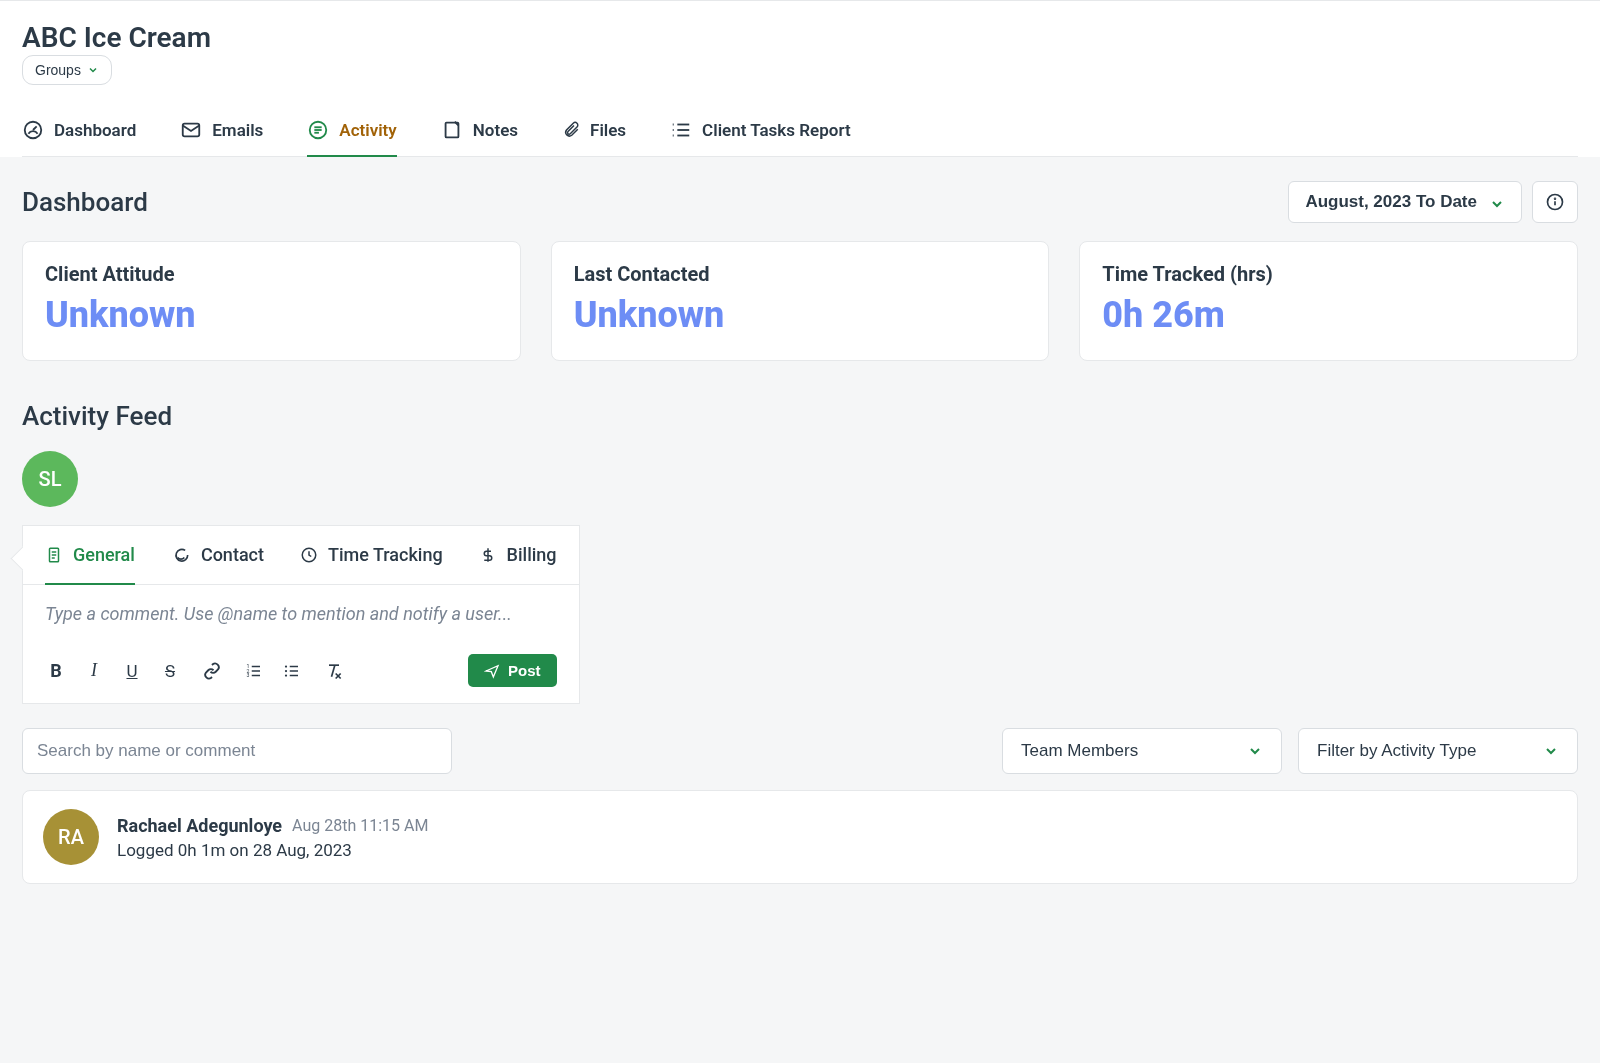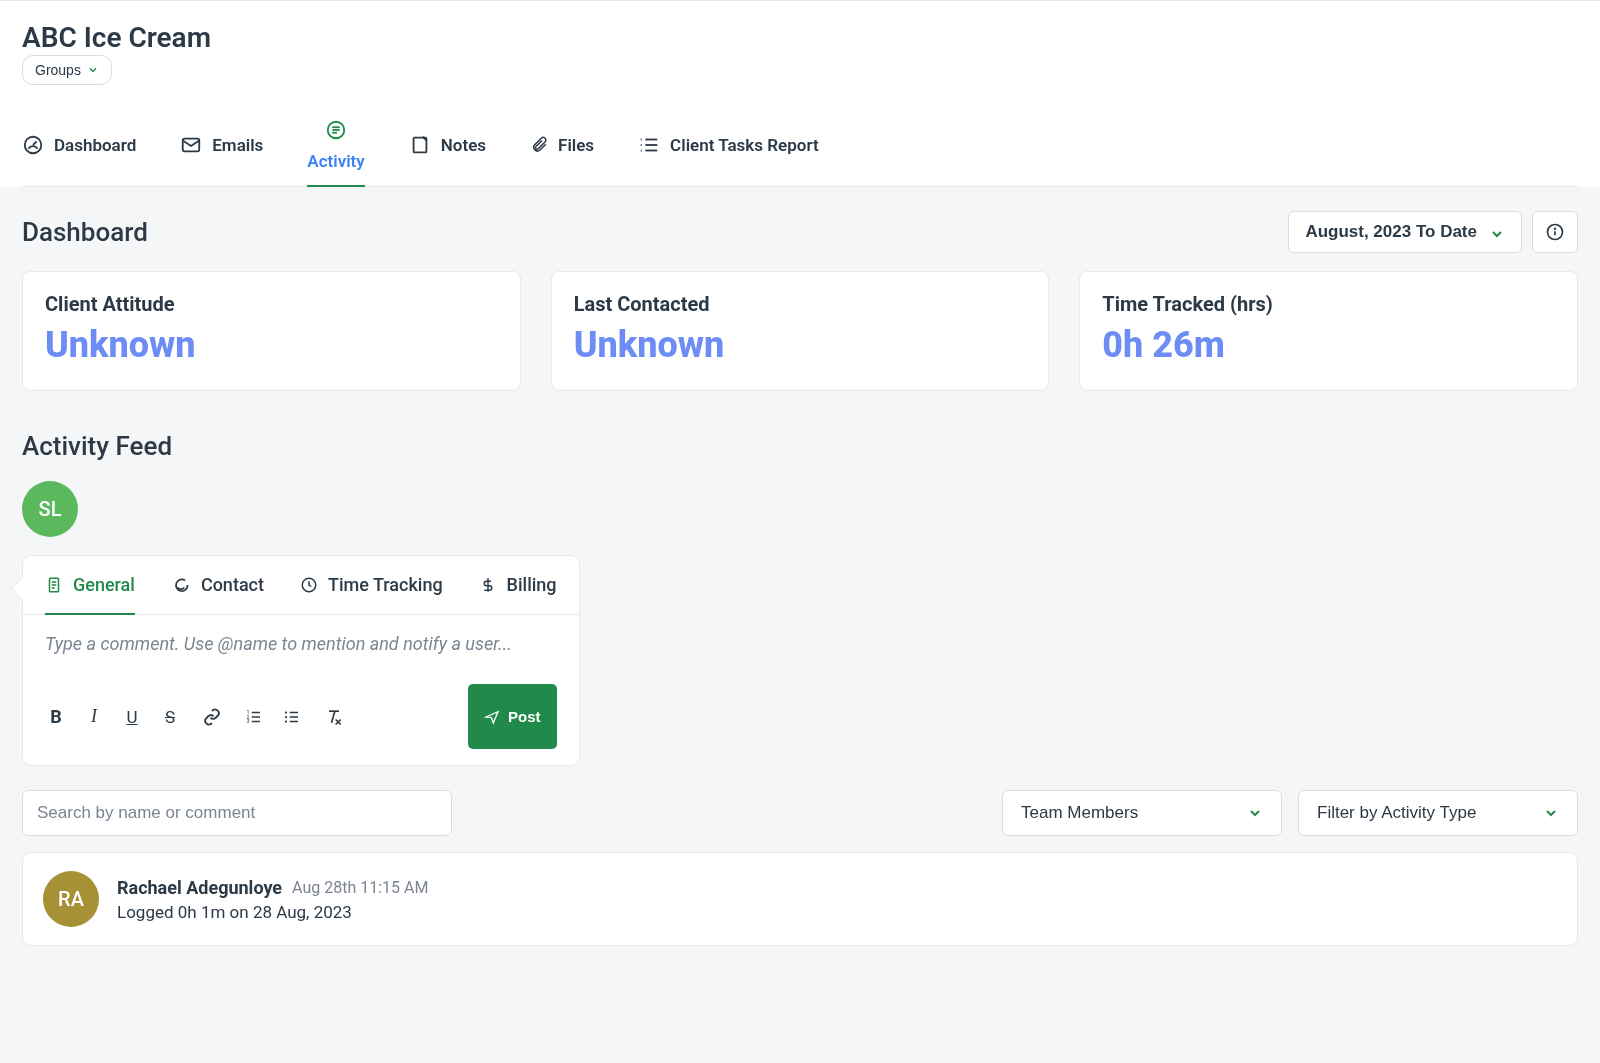--- a/index.html
+++ b/index.html
@@ -44,23 +44,22 @@
     gap: 10px;
     padding: 10px 0 14px 0;
     font-size: 17px;
     font-weight: 600;
     color: #2c3a47;
     cursor: pointer;
     border-bottom: 2px solid transparent;
     margin-bottom: -1px;
   }
   .nav-tab.active {
-    color: #3b82f6;
+    color: #a16207;
     border-bottom-color: #218a4a;
-    flex-direction: column;
   }
   .nav-tab.active svg { stroke: #218a4a; }
   .nav-tab svg { stroke: #2c3a47; }
 
   .content { padding: 24px 22px; }
   .dash-row {
     display: flex;
     justify-content: space-between;
     align-items: center;
     margin-bottom: 18px;
@@ -131,21 +130,21 @@
     font-weight: 500;
     color: #fff;
     flex-shrink: 0;
   }
   .avatar.green { background: #5cb85c; }
   .avatar.olive { background: #a79136; }
   .composer {
     flex: 1;
     background: #fff;
     border: 1px solid #e6e8ea;
-    border-radius: 9px;
+    border-radius: 0;
     position: relative;
   }
   .composer::before {
     content: "";
     position: absolute;
     left: -9px;
     top: 24px;
     width: 16px;
     height: 16px;
     background: #fff;
@@ -202,21 +201,21 @@
   }
   .toolbar-spacer { flex: 1; }
   .post-btn {
     display: inline-flex;
     align-items: center;
     gap: 8px;
     background: #218a4a;
     color: #fff;
     border: none;
     border-radius: 5px;
-    padding: 24px 16px;
+    padding: 8px 16px;
     font-size: 15px;
     font-weight: 600;
     cursor: pointer;
   }
   .filters {
     display: flex;
     gap: 16px;
     margin-bottom: 16px;
   }
   .search-input {

